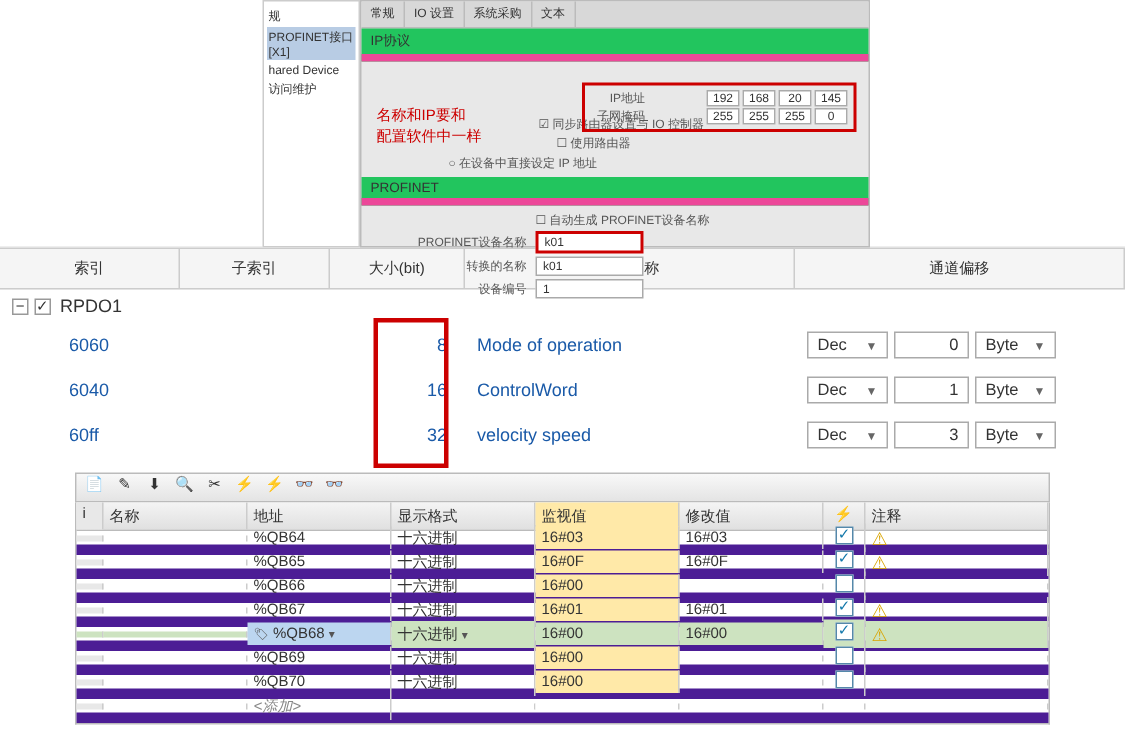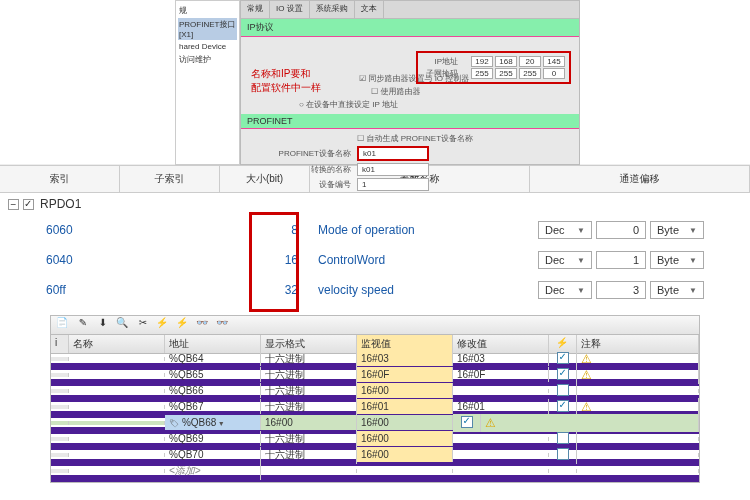--- a/index.html
+++ b/index.html
@@ -6,24 +6,24 @@
 body { background: #fff; width: 750px; height: 500px; overflow: hidden; font-size: 11px; color: #333; }
 
 
 .top-wrap { display: flex; height: 165px; background: #fff; border-bottom: 1px solid #eee; padding-left: 175px; }
 .tree { position: absolute; left: 175px; top: 0; width: 65px; height: 165px; background: #fff; border: 1px solid #ccc; font-size: 8px; padding: 2px; }
 .tree-item { background: #b8cce4; padding: 1px; margin: 1px 0; color: #333; }
 .tree-item.plain { background: #fff; }
 .config { margin-left: 65px; width: 340px; height: 165px; background: #e8e8e8; border: 1px solid #bbb; position: relative; }
 .tabbar { height: 18px; background: #d8d8d8; border-bottom: 1px solid #bbb; font-size: 8px; display: flex; }
 .tabbar span { padding: 2px 6px; border-right: 1px solid #bbb; }
-.section-label { font-size: 9px; padding: 2px 6px; color: #333; border-bottom: 1px solid #ec4899; background: #86efac; }
+.section-label { font-size: 9px; padding: 2px 6px; color: #333; border-bottom: 5px solid #ec4899; background: #22c55e; }
 .ip-area { position: relative; padding: 6px 8px 2px 8px; font-size: 8px; }
 .red-note { color: #c00; position: absolute; left: 10px; top: 30px; font-size: 10px; line-height: 14px; }
-.ip-fields { position: absolute; right: 8px; top: 14px; border: 2px solid #c00; padding: 2px 4px; width: 155px; }
+.ip-fields { position: absolute; right: 8px; top: 14px; border: 2px solid #c00; padding: 2px 4px; width: 183px; }
 .ip-row { display: flex; justify-content: space-between; margin: 1px 0; font-size: 8px; }
 .ip-row .lbl { width: 40px; text-align: right; padding-right: 4px; color: #555; }
 .ip-row .dots { display: flex; gap: 2px; }
 .ip-row .dots span { background: #fff; border: 1px solid #aaa; width: 22px; text-align: center; font-size: 8px; }
 .chk-row { font-size: 8px; color: #555; margin: 2px 0 2px 50px; }
 .profinet-row { display: flex; align-items: center; margin: 2px 0; font-size: 8px; }
 .profinet-row .plbl { width: 110px; text-align: right; padding-right: 6px; color: #555; }
 .profinet-row .pval { background: #fff; border: 1px solid #aaa; padding: 1px 4px; width: 72px; font-size: 8px; }
 .profinet-row.red .pval { border: 2px solid #c00; }
 
@@ -255,20 +255,21 @@
           <div class="w-fmt">十六进制</div>
           <div class="w-mon">16#01</div>
           <div class="w-mod">16#01</div>
           <div class="w-flag"><span class="ck2 on"></span></div>
           <div class="w-note"><span class="warn">⚠</span></div>
         </div>
         <div class="wrow sel-row">
           <div class="w-i"></div>
           <div class="w-name"></div>
           <div class="w-addr"><span class="dd">🏷</span> %QB68 <span class="dd">▾</span></div>
+          <div class="w-fmt">十六进制 <span class="dd">▾</span></div>
           <div class="w-mon">16#00</div>
           <div class="w-mod">16#00</div>
           <div class="w-flag"><span class="ck2 on"></span></div>
           <div class="w-note"><span class="warn">⚠</span></div>
         </div>
         <div class="wrow">
           <div class="w-i"></div>
           <div class="w-name"></div>
           <div class="w-addr">%QB69</div>
           <div class="w-fmt">十六进制</div>

